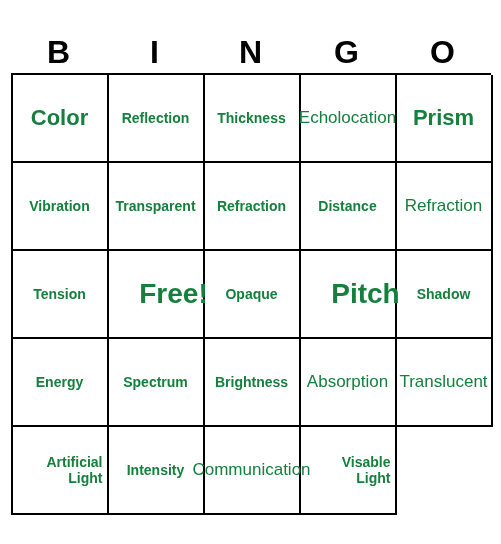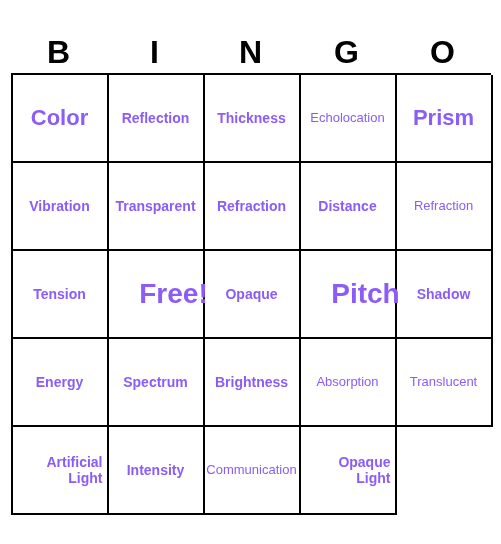--- a/index.html
+++ b/index.html
@@ -42,33 +42,33 @@
       border-bottom: 2px solid #000;
       width: 96px;
       height: 88px;
       display: flex;
       align-items: center;
       justify-content: center;
       text-align: center;
       padding: 4px;
     }
     .cell-text {
-      color: #8b5cf6;
+      color: #15803d;
     }
     .size-large {
       font-size: 22px;
       font-weight: bold;
     }
     .size-medium {
       font-size: 14px;
       font-weight: bold;
       text-align: right;
     }
     .size-small {
-      font-size: 13px;
+      font-size: 17px;
       font-weight: normal;
     }
     .size-xlarge {
       font-size: 28px;
       font-weight: bold;
       margin-left: 36px;
     }
   </style>
 </head>
 <body>
@@ -145,16 +145,16 @@
       <div class="bingo-cell">
         <span class="cell-text size-medium">Artificial Light</span>
       </div>
       <div class="bingo-cell">
         <span class="cell-text size-medium">Intensity</span>
       </div>
       <div class="bingo-cell">
         <span class="cell-text size-small">Communication</span>
       </div>
       <div class="bingo-cell">
-        <span class="cell-text size-medium">Opaque Light</span>
+        <span class="cell-text size-medium">Visable Light</span>
       </div>
     </div>
 </div>
 
 </body></html>

